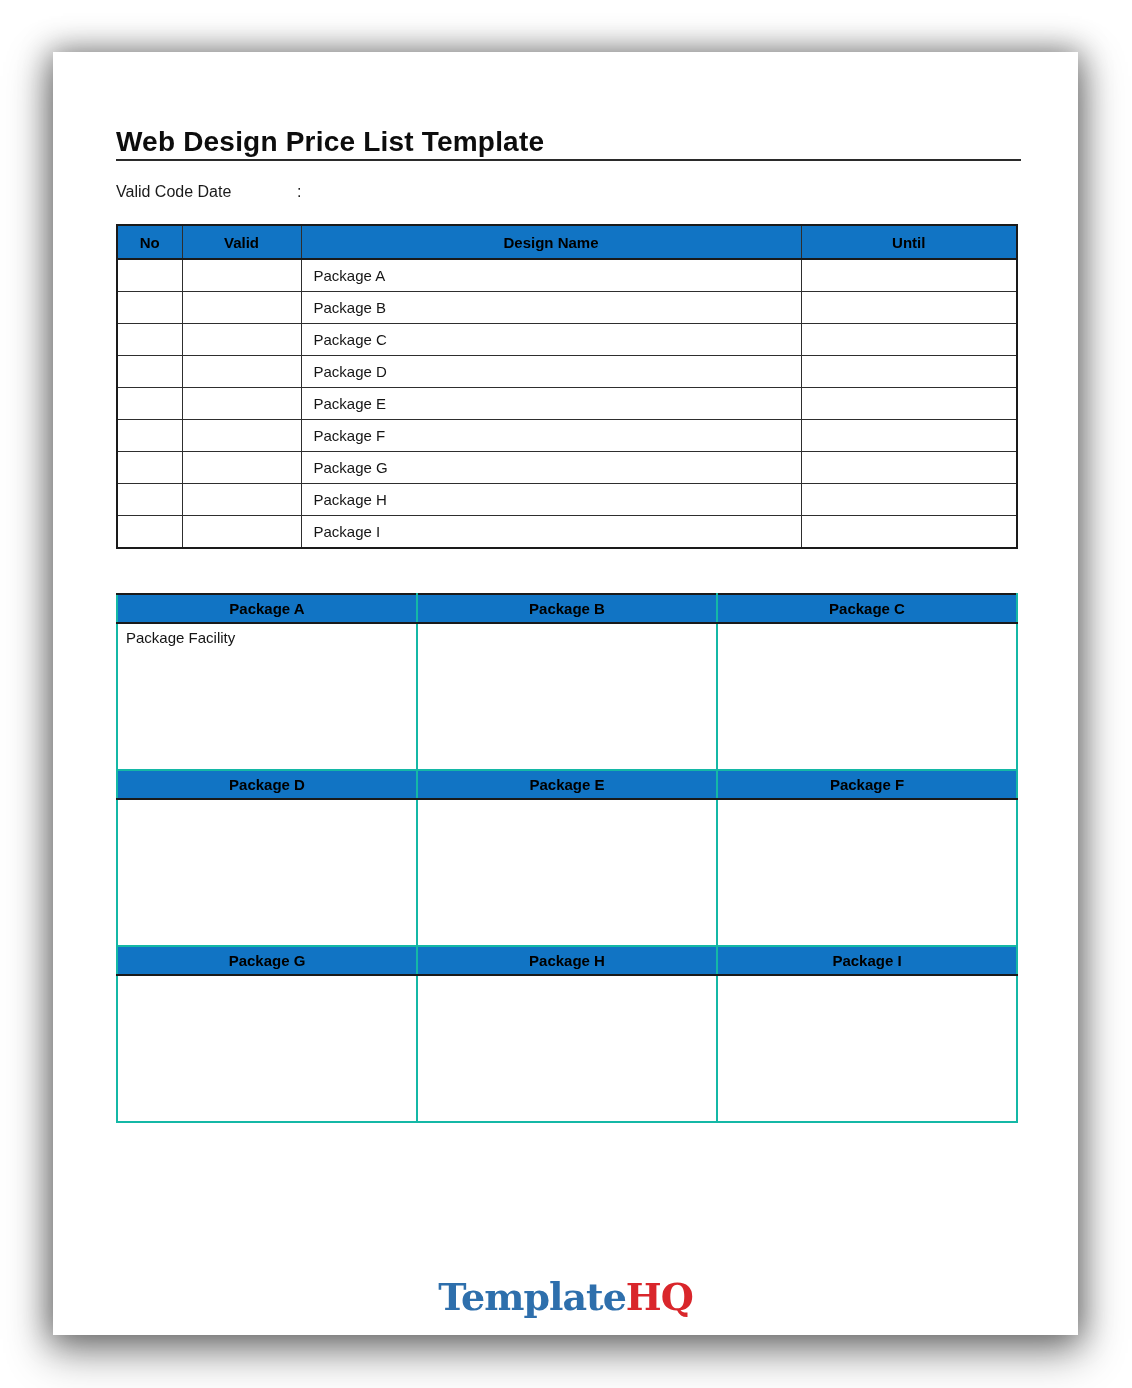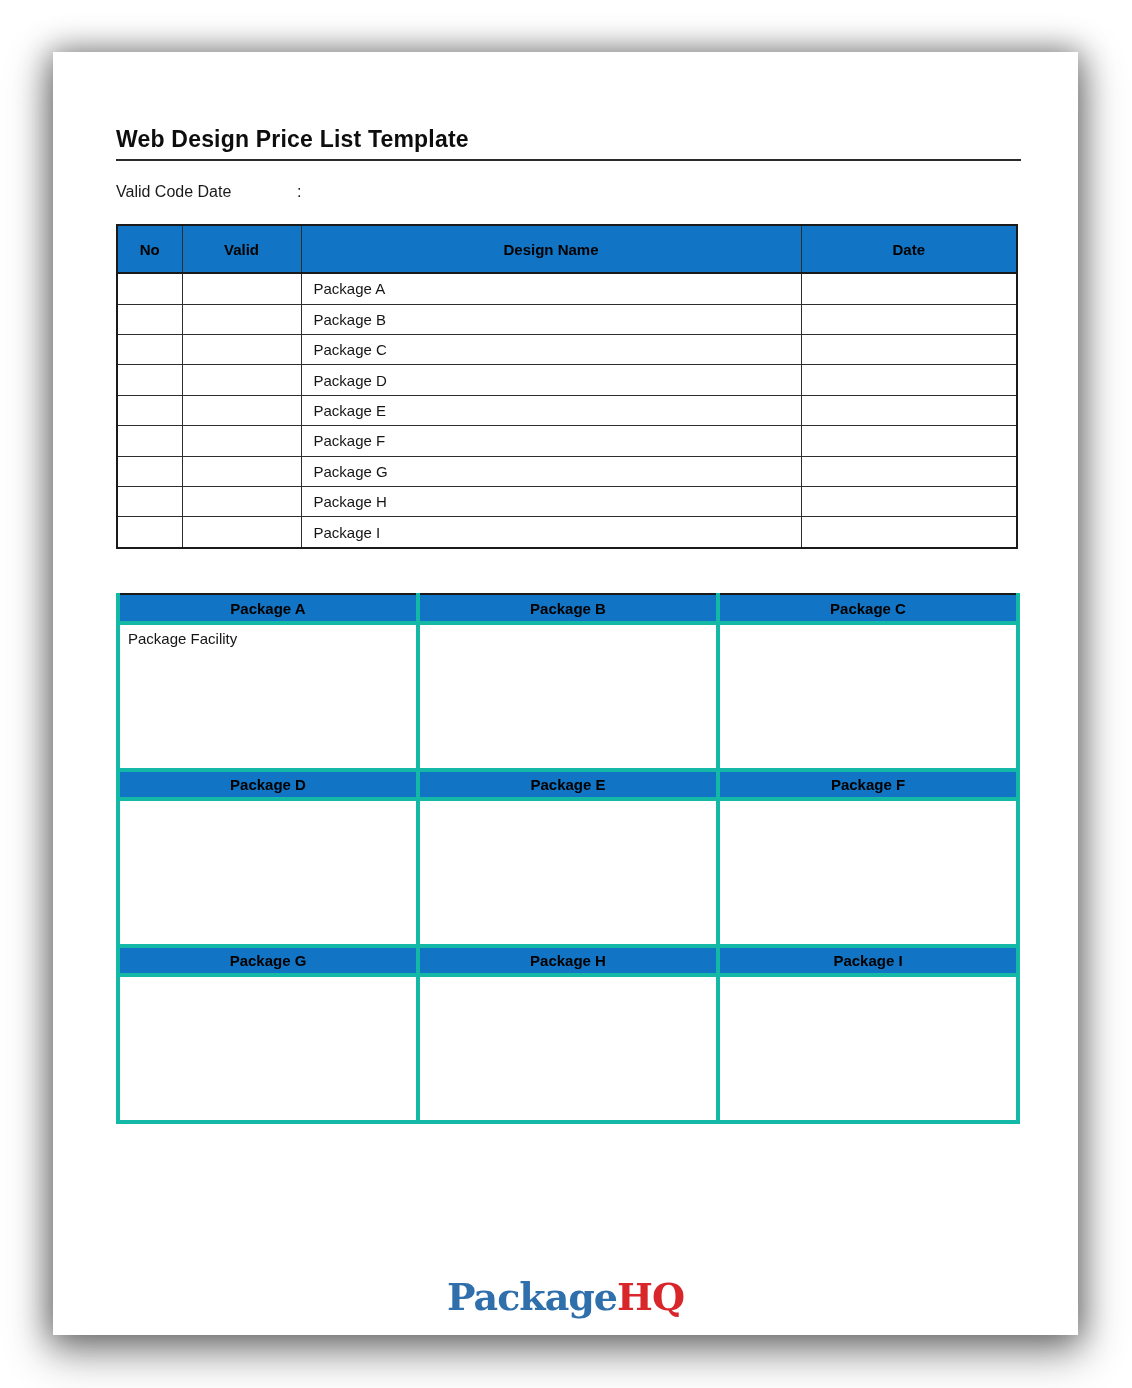--- a/index.html
+++ b/index.html
@@ -29,21 +29,21 @@
     width: 1025px;
     height: 1283px;
     background: #ffffff;
     box-shadow: 0 0 28px 2px rgba(0,0,0,0.38), 0 14px 40px 4px rgba(0,0,0,0.42);
   }
   .doc-title {
     position: absolute;
     left: 63px;
     top: 74px;
     width: 903px;
-    font-size: 23px;
+    font-size: 28px;
     font-weight: bold;
     letter-spacing: 0.2px;
     color: #0d0d0d;
   }
   .title-rule {
     position: absolute;
     left: 63px;
     top: 107px;
     width: 905px;
     height: 2px;
@@ -71,21 +71,21 @@
     top: 172px;
     width: 900px;
     height: 325px;
     border: 2px solid var(--border-dark);
   }
   .price-table th, .price-table td {
     border: 1px solid #2e2e2e;
     font-size: 15px;
     overflow: hidden;
   }
-  .price-table thead tr { height: 48px; }
+  .price-table thead tr { height: 34px; }
   .price-table thead th {
     background: var(--table-header-blue);
     color: #000;
     font-weight: bold;
     text-align: center;
     border-bottom: 2px solid var(--border-dark);
   }
   .price-table tbody td { background: #fff; }
   .price-table td.cell-name {
     text-align: left;
@@ -99,21 +99,21 @@
 
   
   .pkg-table {
     position: absolute;
     left: 63px;
     top: 541px;
     width: 900px;
     border: 2px solid var(--border-dark);
   }
   .pkg-table th, .pkg-table td {
-    border: 4px solid #14b8a6;
+    border: 2px solid #14b8a6;
     width: 300px;
     overflow: hidden;
   }
   .pkg-table tr.pkg-head { height: 29px; }
   .pkg-table tr.pkg-head th {
     background: var(--table-header-blue);
     color: #000;
     font-weight: bold;
     font-size: 15px;
     text-align: center;
@@ -165,21 +165,21 @@
         <col class="col-no">
           <col class="col-code">
           <col class="col-name">
           <col class="col-price">
       </colgroup>
       <thead>
         <tr>
           <th>No</th>
           <th>Valid</th>
           <th>Design Name</th>
-          <th>Date</th>
+          <th>Until</th>
         </tr>
       </thead>
       <tbody>
         <tr>
           <td></td>
           <td></td>
           <td class="cell-name">Package A</td>
           <td></td>
         </tr>
         <tr>
@@ -262,17 +262,17 @@
         </tr>
         <tr class="pkg-body">
           <td></td>
           <td></td>
           <td></td>
         </tr>
       </tbody>
     </table>
 
     <div class="footer-logo">
-      <span class="logo-part1">Package</span><span class="logo-part2">HQ</span>
+      <span class="logo-part1">Template</span><span class="logo-part2">HQ</span>
     </div>
 
   </div>
 </div>
 
 </body></html>

